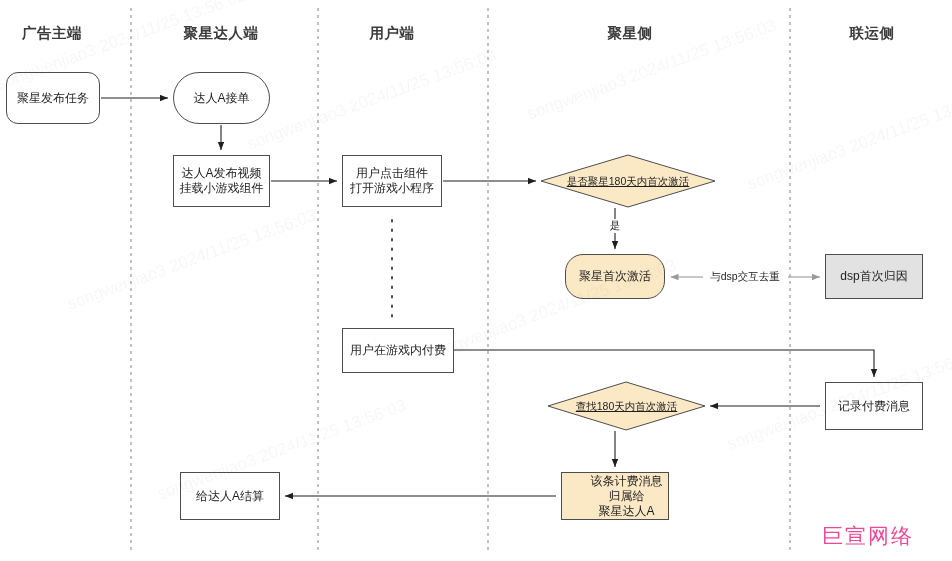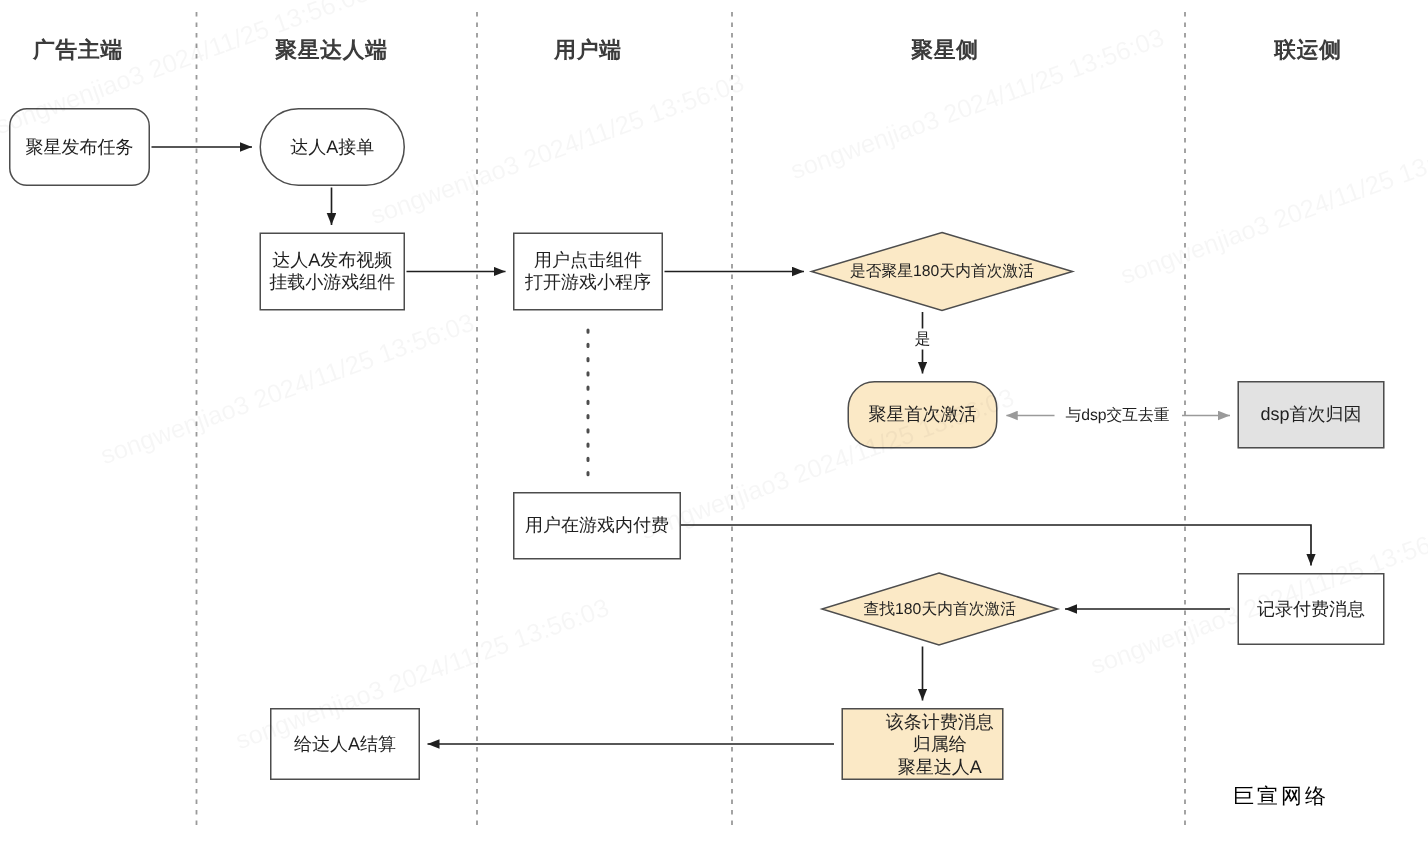--- a/index.html
+++ b/index.html
@@ -61,35 +61,36 @@
     background: #fbe9c6;
   }
   .node.gray {
     border: 1px solid #4d4d4d;
     background: #e2e2e2;
   }
   .node.diamond-label {
     border: none;
     background: transparent;
     z-index: 3;
+    text-decoration: underline;
   }
   .edge-label {
     position: absolute;
     font-size: 10.5px;
     color: #1f1f1f;
     background: #ffffff;
     padding: 0 2px;
     white-space: nowrap;
     transform: translate(-50%, -50%);
     z-index: 4;
   }
   .watermark {
     position: absolute;
-    font-size: 14px;
-    color: #000000;
+    font-size: 21px;
+    color: #ec4899;
     letter-spacing: 2px;
     white-space: nowrap;
     z-index: 5;
   }
   .bg-wm {
     position: absolute;
     color: rgba(0,0,0,0.035);
     font-size: 17px;
     white-space: nowrap;
     transform: rotate(-20deg);

